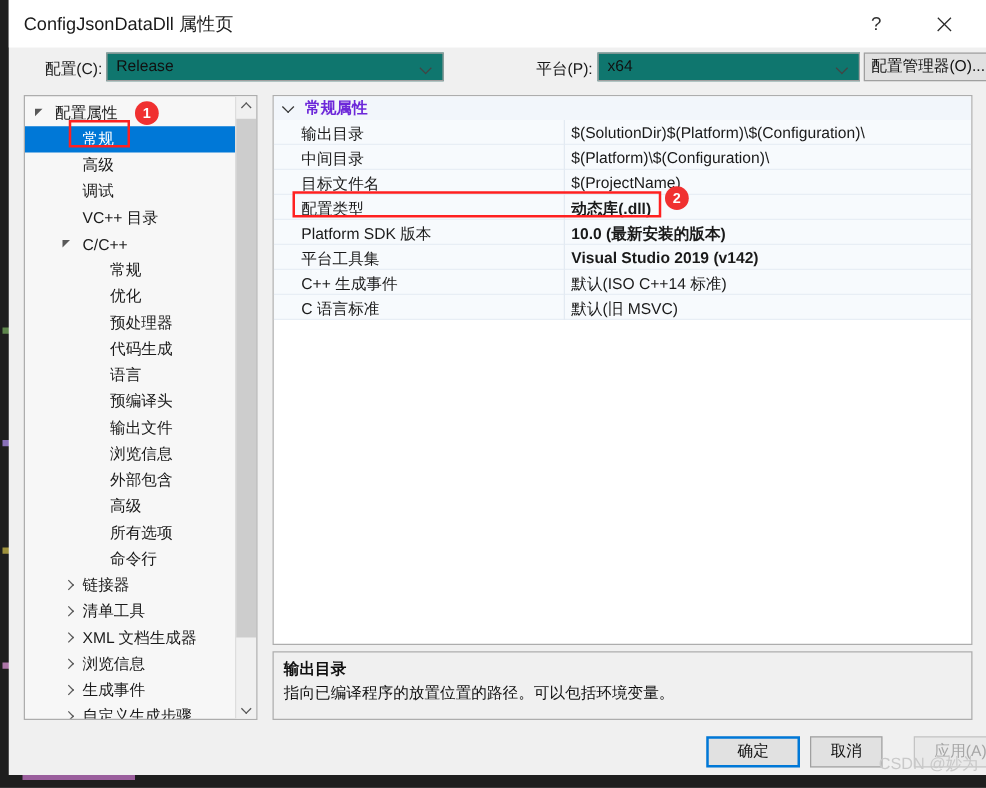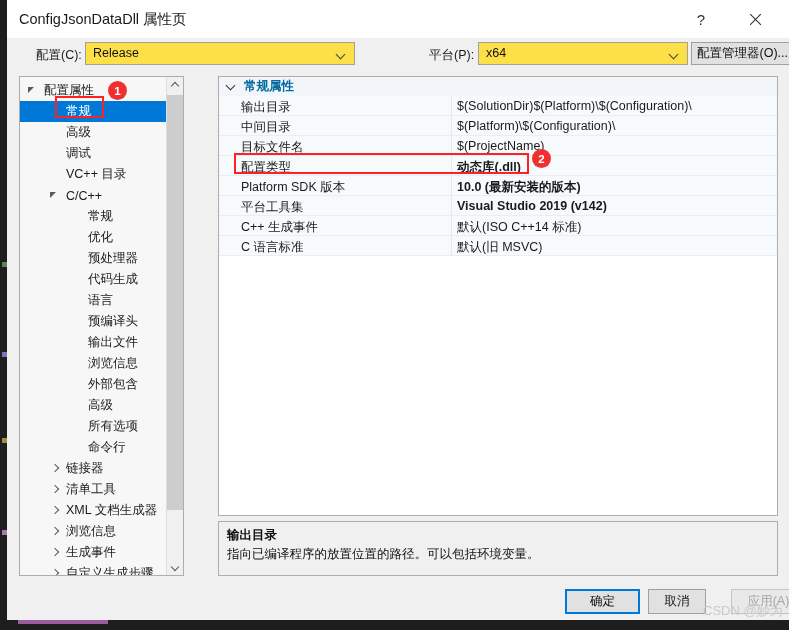--- a/index.html
+++ b/index.html
@@ -91,21 +91,21 @@
     color: #1a1a1a;
     white-space: nowrap;
   }
   #config-label   { left: 13px;  top: 9px; }
   #platform-label { left: 406px; top: 9px; }
 
   .combo {
     position: absolute;
     top: 4px;
     height: 23px;
-    background: #fde047;
+    background: #0f766e;
     border: 1px solid #a0a0a0;
     box-sizing: border-box;
     cursor: default;
   }
   #config-combo   { left: 62px;  width: 270px; }
   #platform-combo { left: 455px; width: 210px; }
   .combo-text {
     position: absolute;
     left: 7px; top: 3px;
     font-size: 12.5px;
@@ -140,21 +140,21 @@
     align-items: center;
     justify-content: center;
     cursor: default;
     white-space: nowrap;
   }
 
   
   #tree-panel {
     position: absolute;
     left: 12px; top: 76px;
-    width: 165px; height: 500px;
+    width: 187px; height: 500px;
     background: #f7f7f7;
     border: 1px solid #adadad;
     box-sizing: border-box;
     overflow: hidden;
   }
   #tree-scroll-area {
     position: absolute;
     left: 0; top: 0;
     width: 170px; height: 498px;
   }
@@ -279,21 +279,21 @@
     position: absolute;
     left: 1px; top: 1px;
     width: 6px; height: 6px;
     border-right: 1.4px solid #333;
     border-bottom: 1.4px solid #333;
     transform: rotate(45deg);
   }
   #grid-head-label {
     font-size: 12.5px;
     font-weight: bold;
-    color: #0369a1;
+    color: #6d28d9;
   }
   .prow {
     position: absolute;
     left: 0;
     width: 558px; height: 20px;
     border-bottom: 1px solid #e8eef5;
     background: #f7fafd;
     box-sizing: border-box;
     cursor: default;
   }

